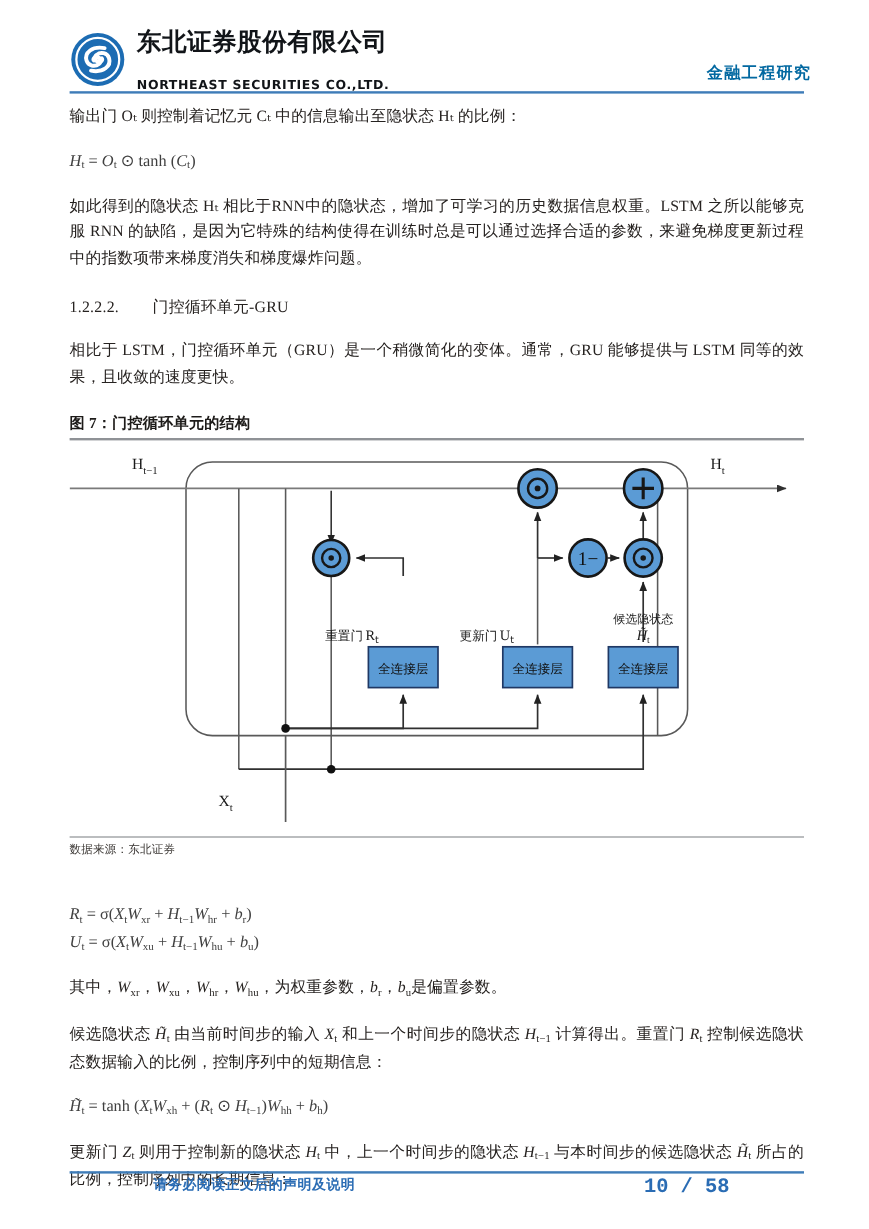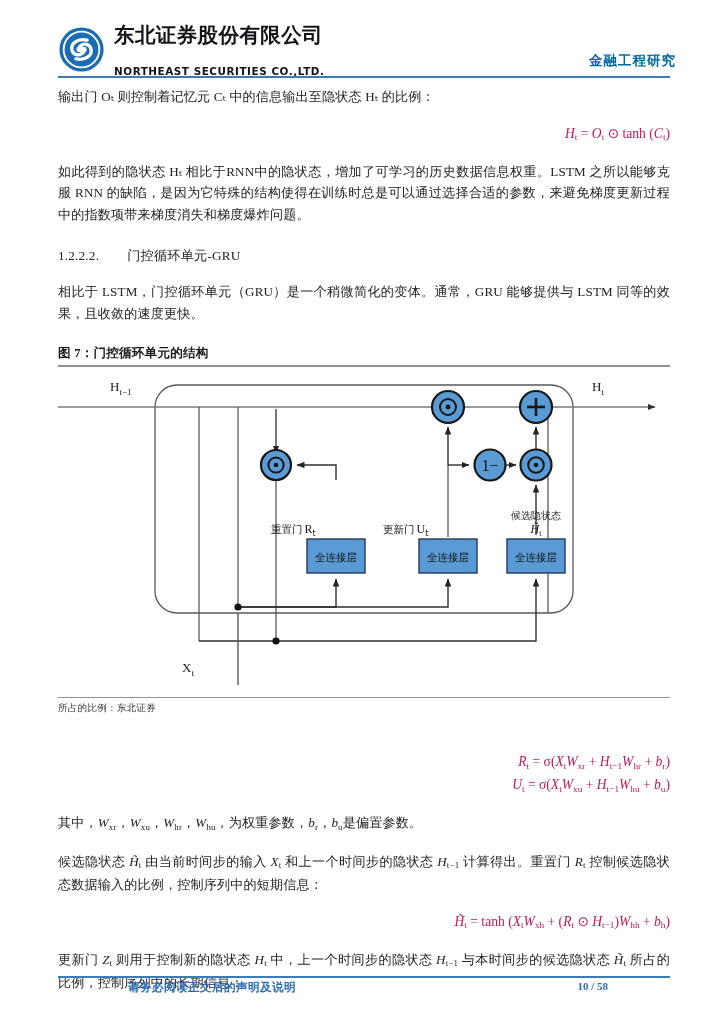--- a/index.html
+++ b/index.html
@@ -74,25 +74,25 @@
     line-height: 21.5px;
     text-align: justify;
     letter-spacing: 0.15px;
     color: #262220;
   }
   .gap-md { height: 15px; }
   .gap-lg { height: 21px; }
 
   .formula {
     margin: 0;
-    text-align: right;
+    text-align: left;
     font-size: 13.6px;
     line-height: 22px;
     font-family: "Liberation Serif", serif;
-    color: #be185d;
+    color: #404040;
   }
   .formula i { font-style: italic; }
   .formula .op { font-style: normal; }
 
   sub {
     font-size: 0.68em;
     vertical-align: baseline;
     position: relative;
     top: 0.27em;
   }
@@ -155,22 +155,22 @@
     position: absolute;
     left: 128px; top: 12px;
     font-size: 11.6px; font-weight: bold;
     color: #2a6cb4;
     letter-spacing: 0.4px;
     white-space: nowrap;
   }
   .footer-right {
     position: absolute;
     right: 116px; top: 12px;
-    font-family: Liberation Serif, serif;
-    font-size: 11px; font-weight: bold;
+    font-family: Liberation Mono, monospace;
+    font-size: 17px; font-weight: bold;
     color: #2a6cb4;
     white-space: nowrap;
   }
 </style>
 </head>
 <body>
 
 <div class="page-header">
 
   <div class="logo-block">
@@ -317,21 +317,21 @@
       </text>
 
       <text x="478" y="152" text-anchor="middle" font-family="'DejaVu Sans', sans-serif" font-size="10" fill="#1a1a1a">候选隐状态</text>
       <text x="478" y="166" text-anchor="middle" font-family="'Liberation Serif', serif" font-size="12" font-style="italic" fill="#1a1a1a">
         <tspan>H̃</tspan><tspan dy="3" font-size="8" font-style="normal">t</tspan>
       </text>
     </svg>
   </div>
 
   <div class="fig-rule-bottom"></div>
-  <p class="source-line">所占的比例：东北证券</p>
+  <p class="source-line">数据来源：东北证券</p>
 
   <div class="gap-lg"></div>
 
   <div class="gap-md"></div>
   <p class="formula">
     <i>R</i><sub>t</sub> = <span class="op">σ</span>(<i>X</i><sub>t</sub><i>W</i><sub>xr</sub> + <i>H</i><sub>t−1</sub><i>W</i><sub>hr</sub> + <i>b</i><sub>r</sub>)
   </p>
   <p class="formula">
     <i>U</i><sub>t</sub> = <span class="op">σ</span>(<i>X</i><sub>t</sub><i>W</i><sub>xu</sub> + <i>H</i><sub>t−1</sub><i>W</i><sub>hu</sub> + <i>b</i><sub>u</sub>)
   </p>

